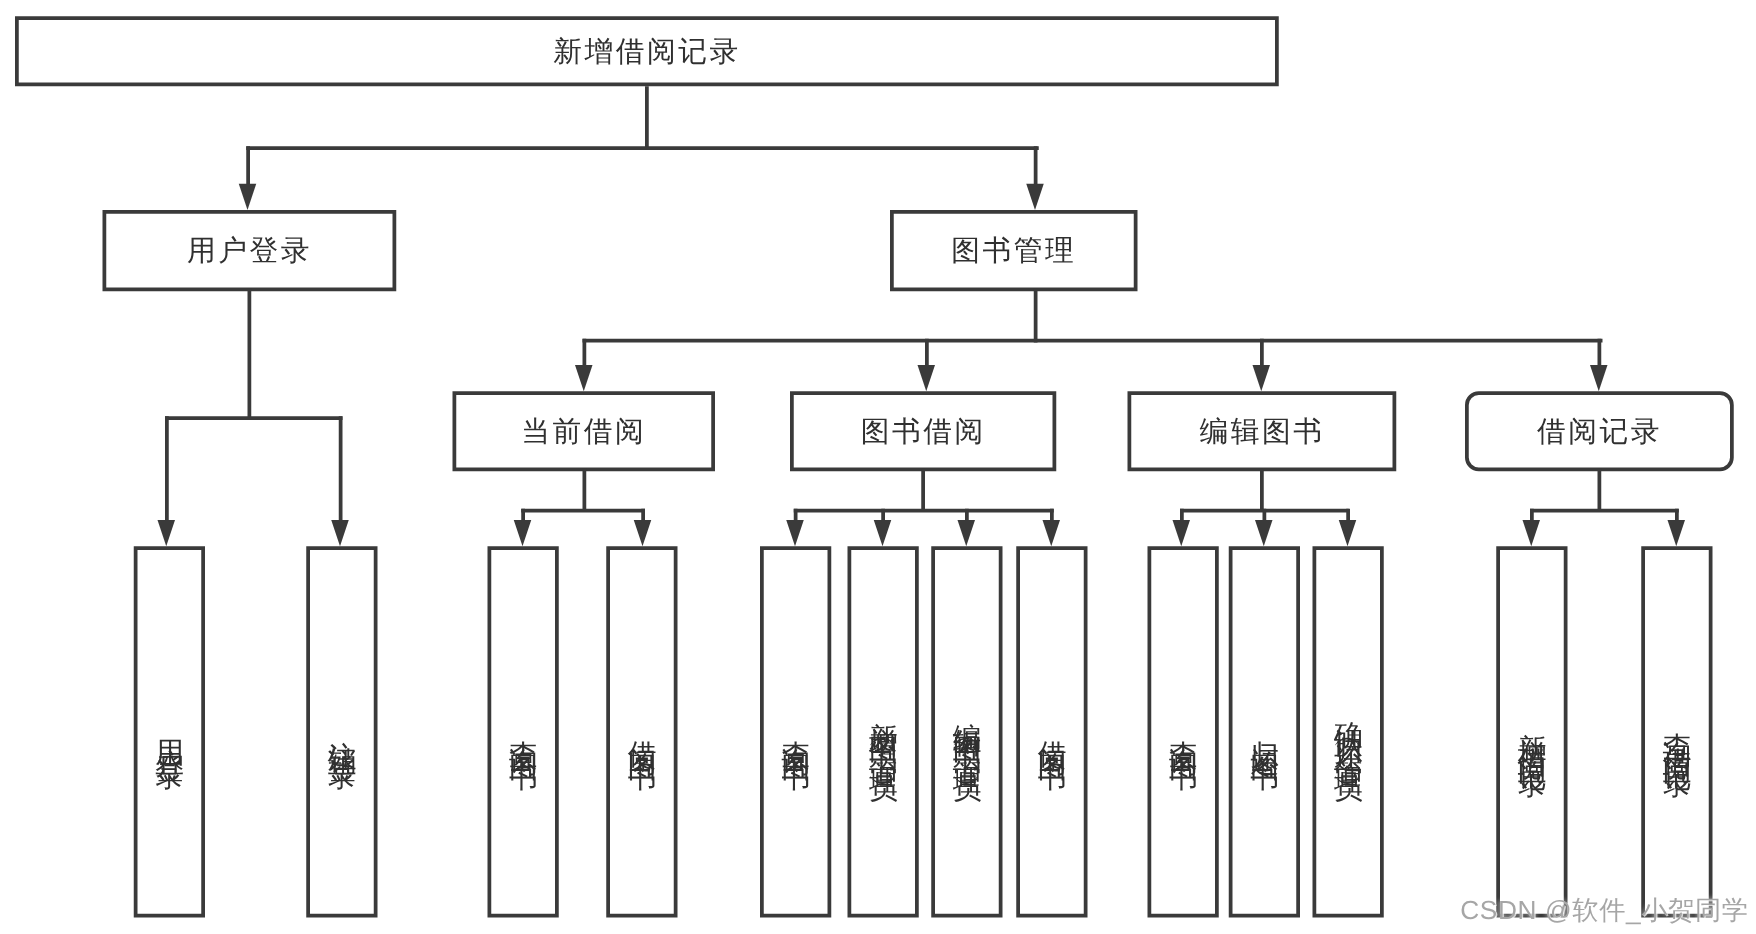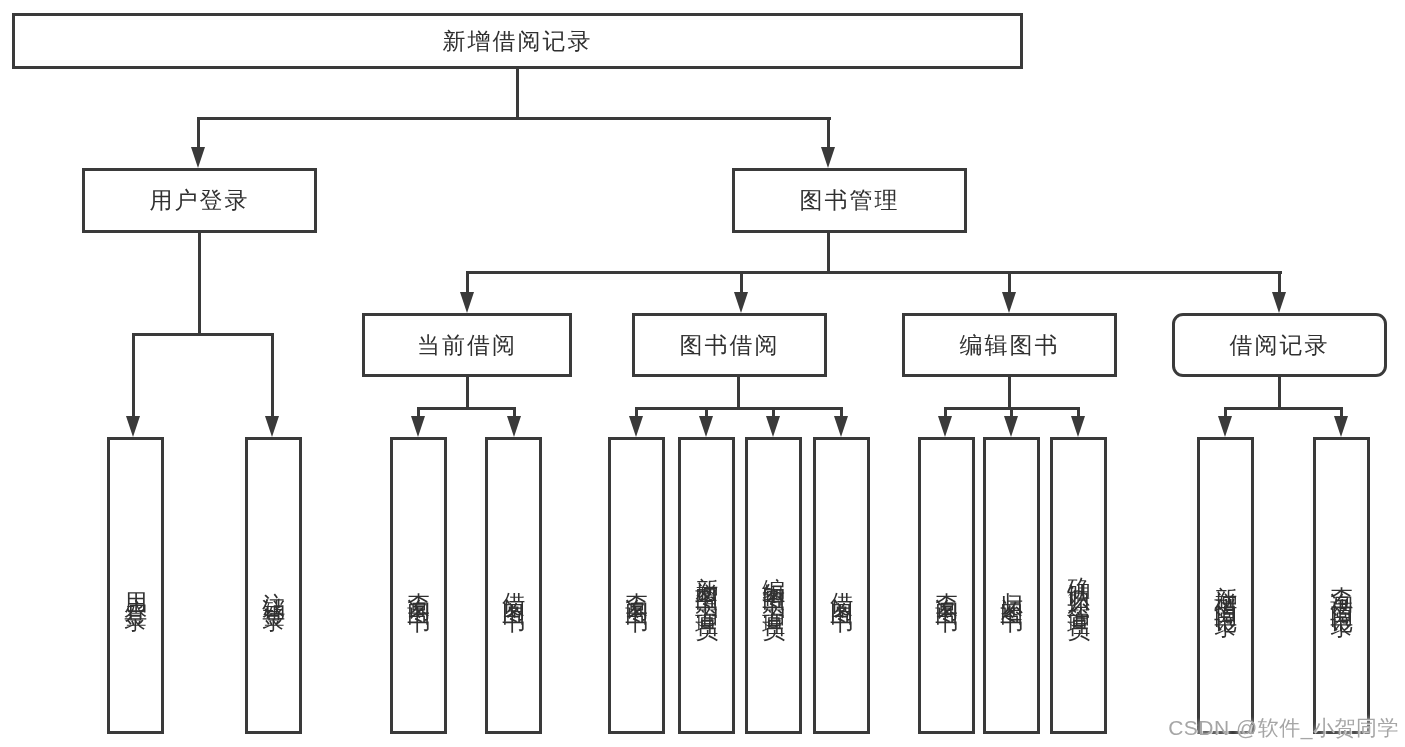--- a/index.html
+++ b/index.html
@@ -12,24 +12,24 @@
     position:absolute;box-sizing:border-box;border:3px solid #3a3a3a;background:#fff;
     display:flex;align-items:center;justify-content:center;color:#303030;
   }
   .b{font-size:23px;letter-spacing:2px;}
   .v{font-size:23px;}
   .v span{writing-mode:vertical-rl;text-orientation:mixed;letter-spacing:6px;line-height:1.1;}
   
   #root{left:12px;top:13px;width:1011px;height:56px;}
   
   #login{left:82px;top:168px;width:235px;height:65px;}
-  #mgmt{left:712px;top:168px;width:235px;height:65px;margin-left:20px;}
+  #mgmt{left:712px;top:168px;width:198px;height:65px;}
   
   #newbook{left:362px;top:313px;width:210px;height:64px;}
-  #borrow{left:632px;top:313px;width:195px;height:64px;}
+  #borrow{left:632px;top:313px;width:213px;height:64px;}
   #current{left:902px;top:313px;width:215px;height:64px;}
   #records{left:1172px;top:313px;width:215px;height:64px;border-radius:11px;}
   
   .v{top:437px;width:57px;height:297px;}
   #l1{left:107px;}#l2{left:245px;}
   #l3{left:390px;}#l4{left:485px;}
   #l5{left:608px;}#l6{left:678px;}#l7{left:745px;}#l8{left:813px;}
   #l9{left:918px;}#l10{left:983px;}#l11{left:1050px;}
   #l12{left:1197px;}#l13{left:1313px;}
   

